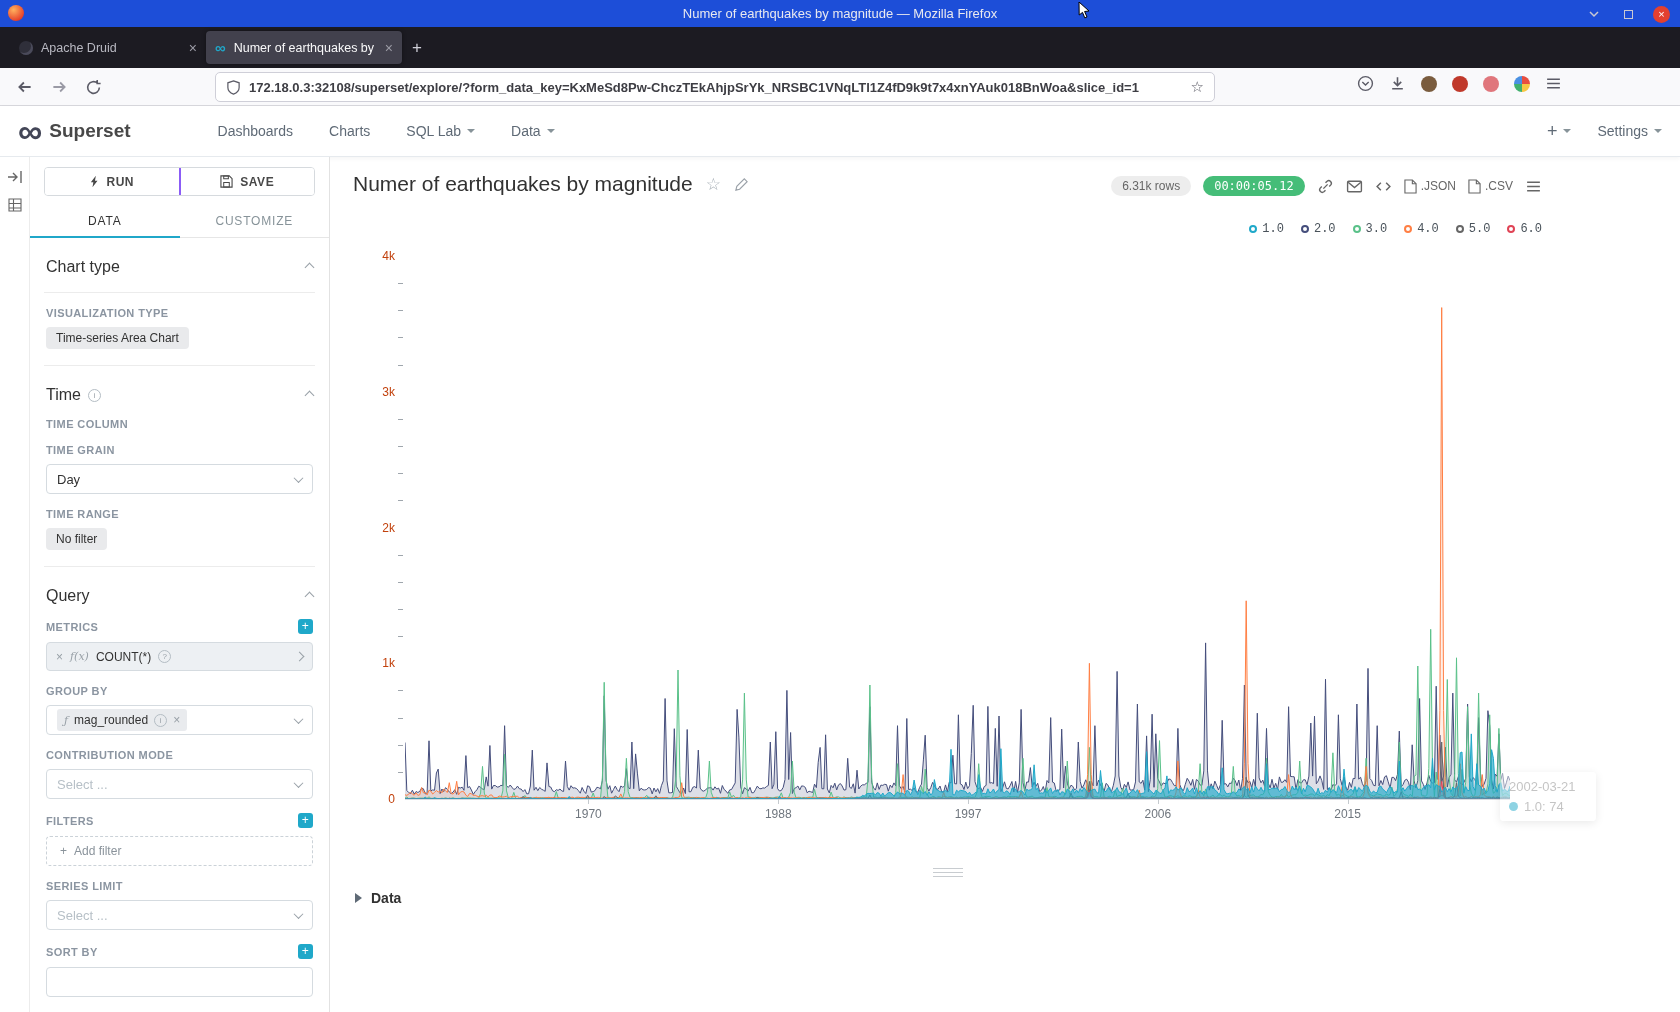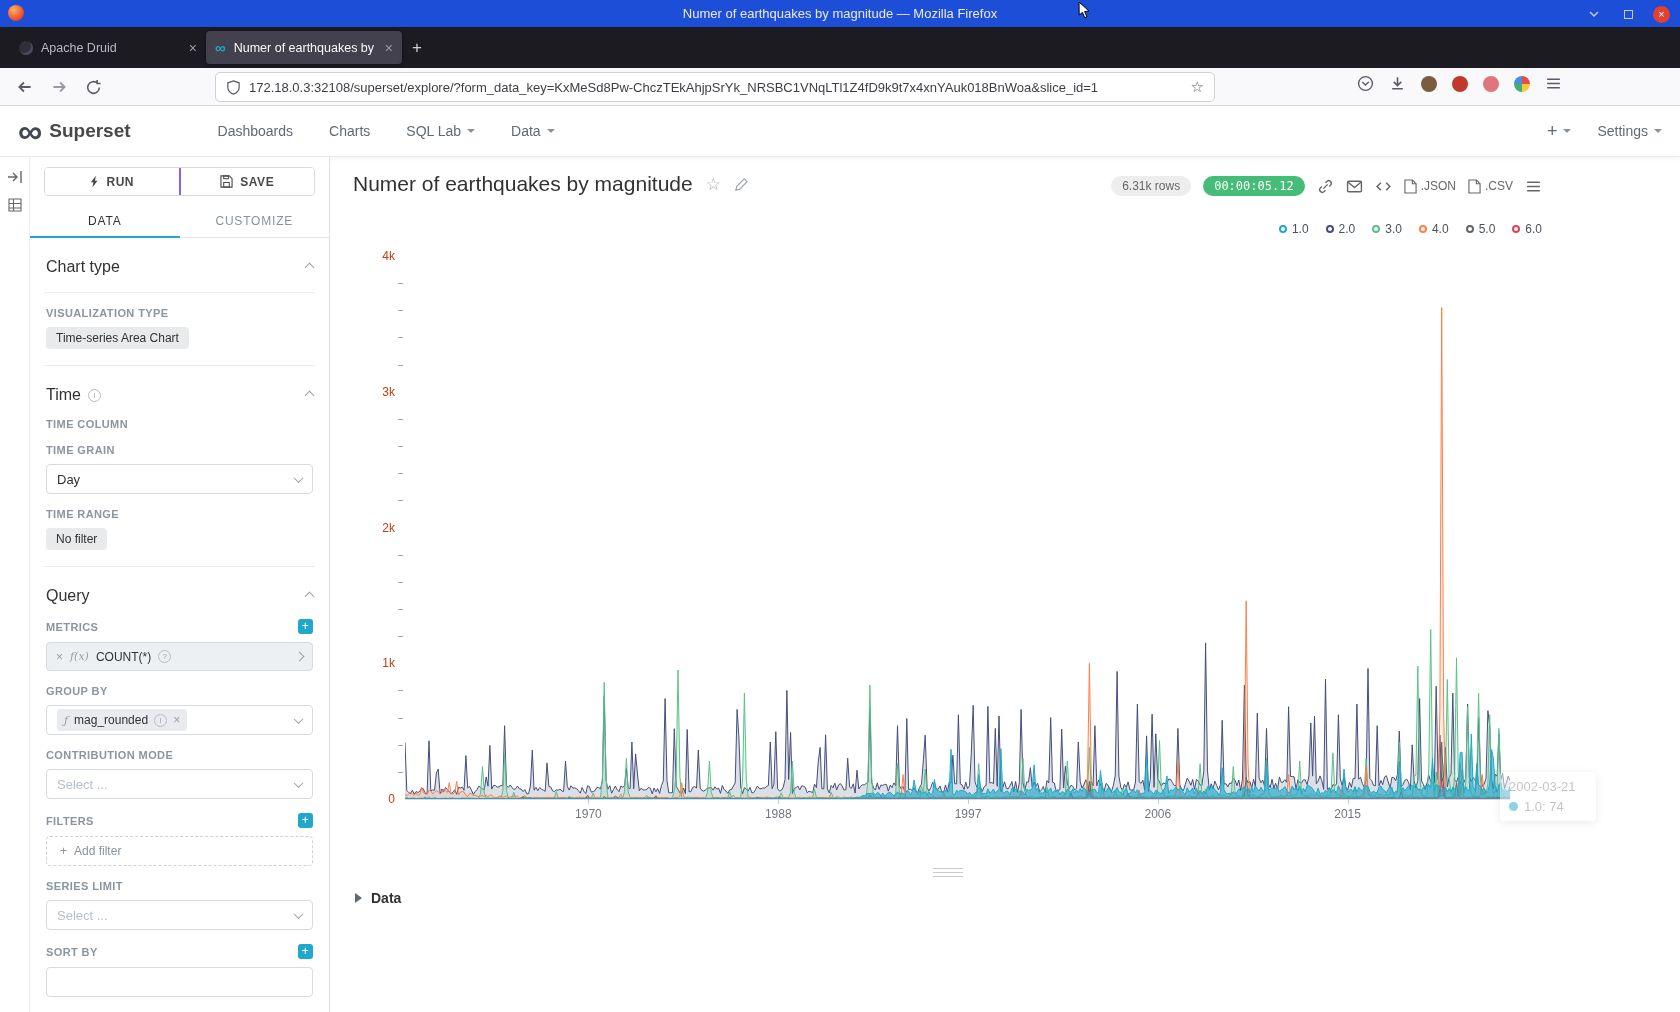--- a/index.html
+++ b/index.html
@@ -25,21 +25,21 @@
   .tab.active { background:#42414d; color:#f9f9fa; box-shadow:0 0 4px rgba(0,0,0,.4); }
   .tab1 { margin-left:10px; }
   .favicon-druid { width:14px; height:14px; border-radius:50%; background:#2f2f3a; box-shadow:inset -2px -2px 0 #4a4a5a; flex:none; }
   .favicon-superset { color:#20a7c9; font-weight:bold; font-size:15px; line-height:14px; flex:none; }
   .newtab-btn { color:#cfcfd8; font-size:17px; margin:0 0 10px 10px; }
 
   .navbar { position:absolute; left:0; top:68px; width:1680px; height:38px; background:#f9f9fb; border-bottom:1px solid #d7d7dc; }
   .nav-icon { position:absolute; top:8px; width:22px; height:22px; display:flex; align-items:center; justify-content:center; }
   .url-field { position:absolute; left:215px; top:4px; width:1000px; height:30px; background:#fff;
                border:1px solid #cfcfd8; border-radius:5px; display:flex; align-items:center; padding:0 10px; gap:8px; }
-  .url-text { font-size:13px; color:#3e3e44; white-space:nowrap; overflow:hidden; flex:1; }
+  .url-text { font-size:13px; color:#3e3e44; white-space:nowrap; overflow:hidden; flex:1;font-weight:bold; }
   .bm-star { color:#5b5b66; font-size:15px; }
   .nav-right { position:absolute; right:118px; top:7px; display:flex; gap:15px; align-items:center; }
   .ext-dot { width:16px; height:16px; border-radius:50%; }
 
   
   .sheader { position:absolute; left:0; top:106px; width:1680px; height:51px; background:#fff;
              border-bottom:1px solid #e6eaee; display:flex; align-items:center; padding:0 18px; box-shadow:0 2px 4px rgba(0,0,0,.04); }
   .slogo { display:flex; align-items:center; gap:7px; }
   .slogo .inf { font-size:34px; font-weight:bold; color:#434657; line-height:30px; }
   .slogo .brand { font-size:19px; font-weight:bold; color:#484848; }
@@ -92,21 +92,21 @@
                align-items:center; padding:0 13px; gap:7px; font-size:12px; color:#8a939b; }
 
   
   .chart-title-row { position:absolute; left:353px; top:172px; display:flex; align-items:center; gap:13px; }
   .chart-title { font-size:21px; color:#323232; }
   .fav-star { color:#a8b0b7; font-size:17px; }
   .actions { position:absolute; right:138px; top:176px; display:flex; align-items:center; gap:12px; }
   .pill-rows { background:#ededed; border-radius:11px; padding:3px 11px; font-size:12px; color:#666; }
   .pill-timer { background:#45bd78; border-radius:11px; padding:3px 11px; font-size:12px; color:#fff; font-family:"DejaVu Sans Mono", monospace; }
   .act-ic { display:flex; align-items:center; gap:4px; color:#666; font-size:12px; }
-  .legend { position:absolute; right:138px; top:222px; display:flex; gap:17px; align-items:center; }
+  .legend { position:absolute; right:138px; top:222px; display:flex; gap:17px; align-items:center;font-family:Liberation Mono, monospace; }
   .leg-item { display:flex; align-items:center; gap:5px; font-size:12px; color:#49525a; }
   .ring { width:8px; height:8px; border-radius:50%; border:2px solid #000; }
   #plot { position:absolute; left:405px; top:256px; width:1105px; height:543px; }
   #plot svg { position:absolute; left:0; top:0; }
   .ylab { position:absolute; width:40px; left:-50px; text-align:right; font-size:12px; color:#c2410c; }
   .minor { position:absolute; left:-7px; width:5px; height:1px; background:#9fa6ad; }
   .xaxis-line { position:absolute; left:0; top:543px; width:1105px; border-top:1px solid #d8dce0; }
   .xtick { position:absolute; top:543px; width:1px; height:5px; background:#c5cace; }
   .xlab { position:absolute; top:551px; transform:translateX(-50%); font-size:12px; color:#6f767e; }
   .tooltip-ghost { position:absolute; left:1095px; top:516px; width:96px; background:rgba(255,255,255,.92);

